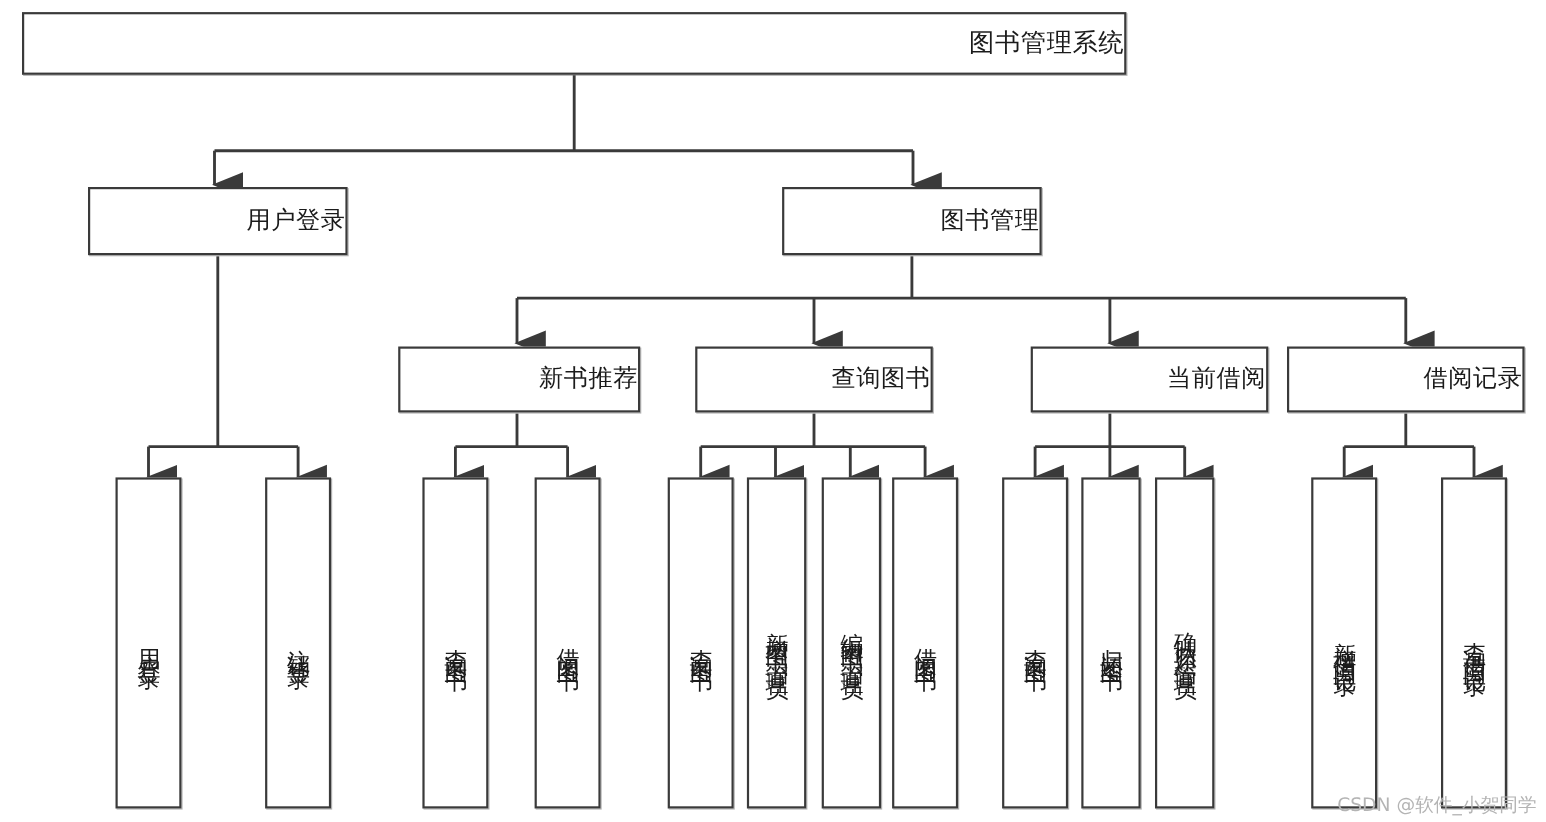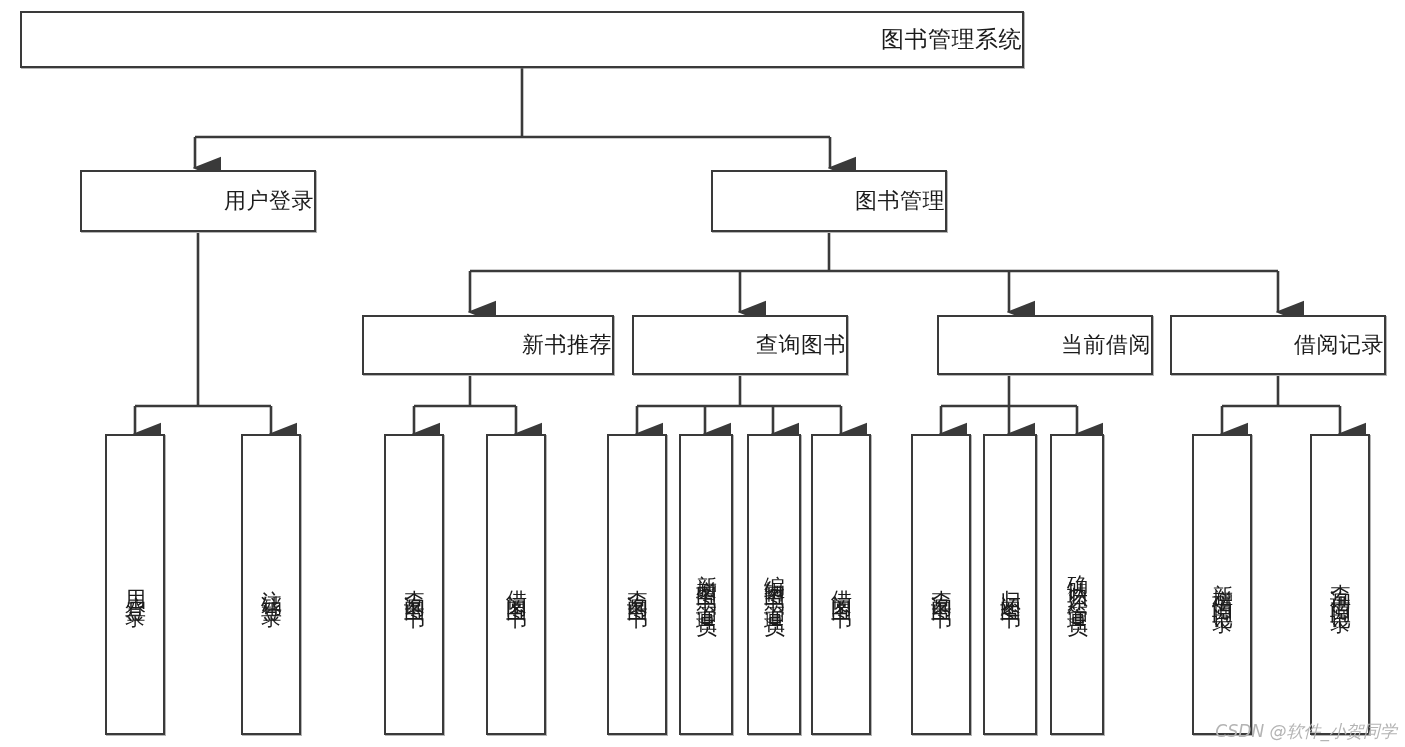--- a/index.html
+++ b/index.html
@@ -46,21 +46,20 @@
   }
 
   #watermark{
     position:absolute;
     right:8px;bottom:4px;
     font-size:17px;
     color:#b4b4b4;
     font-family:"DejaVu Sans","Liberation Sans",sans-serif;
     white-space:nowrap;
     pointer-events:none;
-    font-style:italic;
   }
 </style>
 </head>
 <body>
 
 <div id="diagram">
 
   <svg id="edges" viewBox="0 0 1405 747">
     <defs>
       <marker id="arw" viewBox="0 0 12 12" refX="6" refY="11" markerWidth="11" markerHeight="11" orient="auto-start-reverse">
@@ -115,21 +114,21 @@
     <span class="lbl">图书管理系统</span>
   </div>
 
   <div class="node h" style="left:80px;top:170px;width:236px;height:62px;">
     <span class="lbl">用户登录</span>
   </div>
   <div class="node h" style="left:711px;top:170px;width:236px;height:62px;">
     <span class="lbl">图书管理</span>
   </div>
 
-  <div class="node h" style="left:362px;top:315px;width:252px;height:60px;">
+  <div class="node h" style="left:362px;top:315px;width:220px;height:60px;">
     <span class="lbl">新书推荐</span>
   </div>
   <div class="node h" style="left:632px;top:315px;width:216px;height:60px;">
     <span class="lbl">查询图书</span>
   </div>
   <div class="node h" style="left:901px;top:315px;width:216px;height:60px;margin-left:36px;">
     <span class="lbl">当前借阅</span>
   </div>
   <div class="node h" style="left:1170px;top:315px;width:216px;height:60px;">
     <span class="lbl">借阅记录</span>

